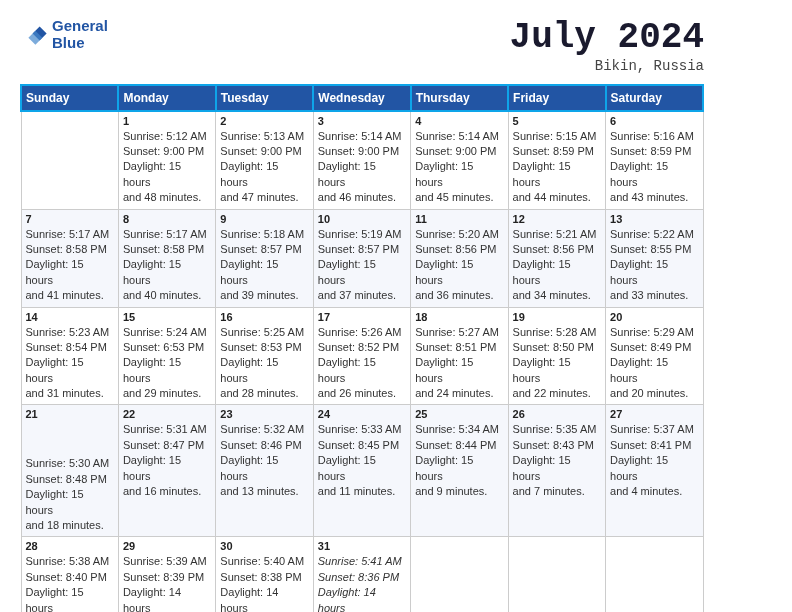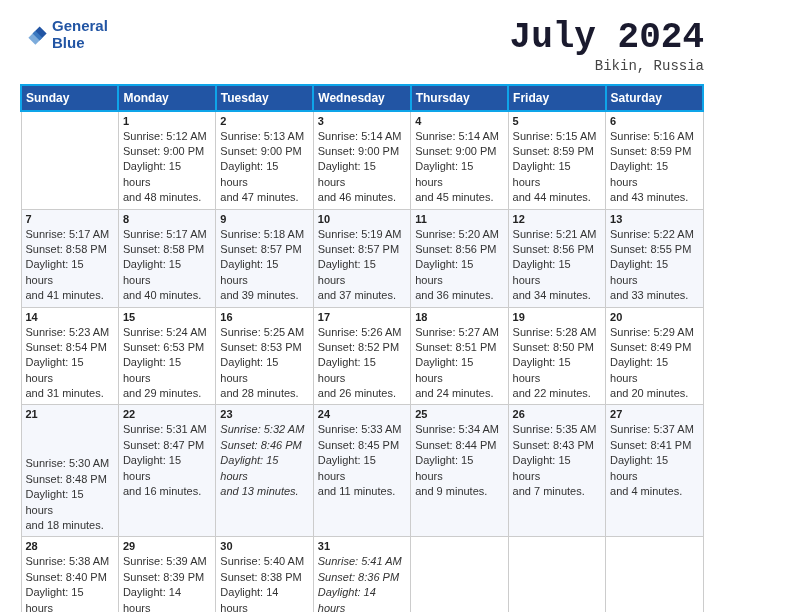--- a/index.html
+++ b/index.html
@@ -296,21 +296,21 @@
           </td>
           <td>
             <span class="day-num">22</span>
             <div class="day-info" style="white-space: pre-line;">Sunrise: 5:31 AM
 Sunset: 8:47 PM
 Daylight: 15 hours
 and 16 minutes.</div>
           </td>
           <td>
             <span class="day-num">23</span>
-            <div class="day-info" style="white-space: pre-line; font-style: italic;">Sunrise: 5:32 AM
+            <div class="day-info" style="white-space: pre-line;">Sunrise: 5:32 AM
 Sunset: 8:46 PM
 Daylight: 15 hours
 and 13 minutes.</div>
           </td>
           <td>
             <span class="day-num">24</span>
             <div class="day-info" style="white-space: pre-line;">Sunrise: 5:33 AM
 Sunset: 8:45 PM
 Daylight: 15 hours
 and 11 minutes.</div>

